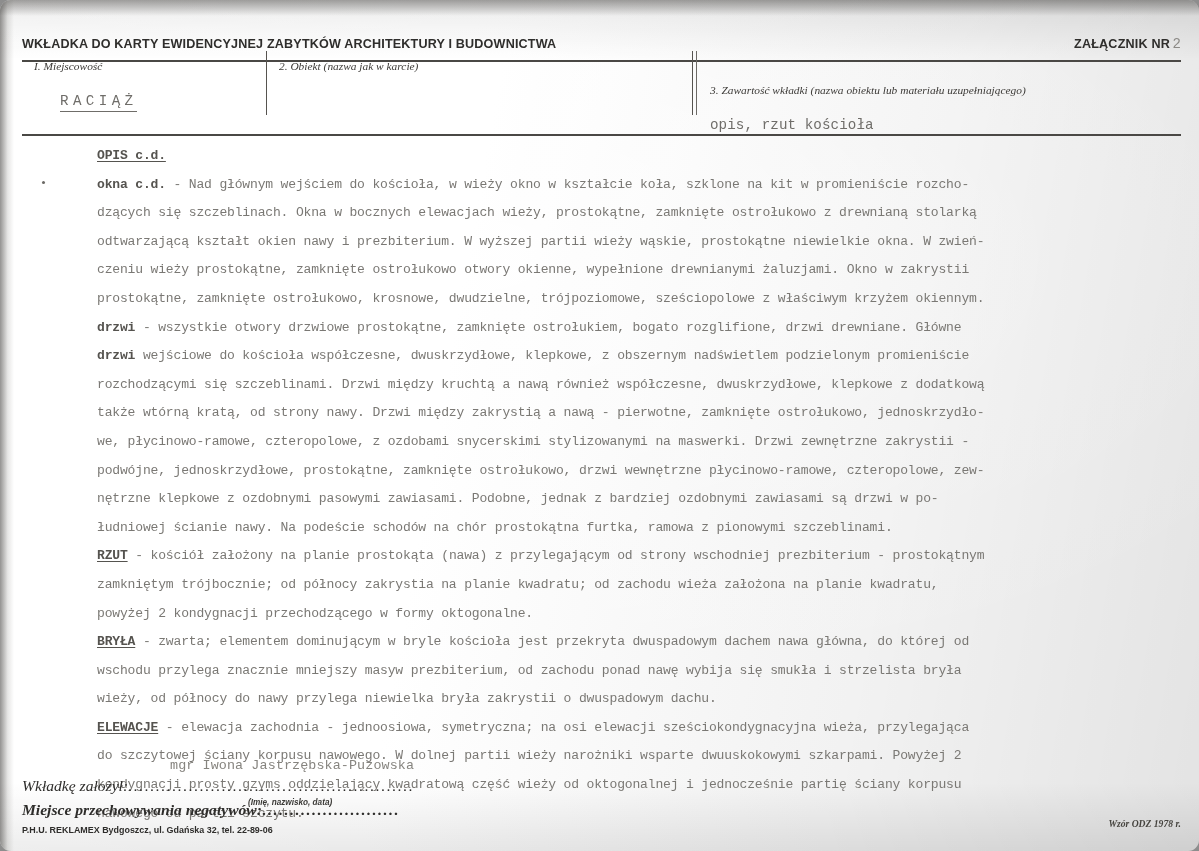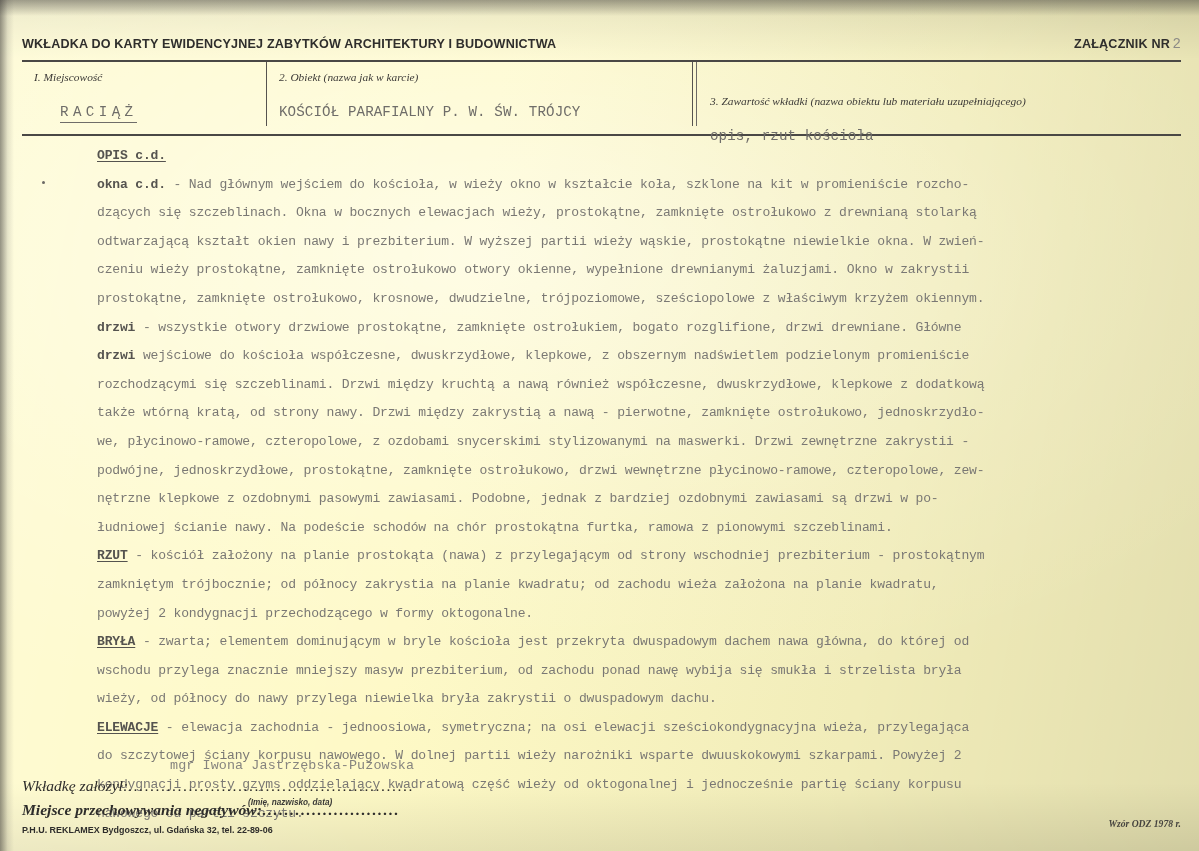--- a/index.html
+++ b/index.html
@@ -5,23 +5,24 @@
 <style>
   html, body {
     margin: 0;
     padding: 0;
     background: #8d8d8d;
   }
   .page {
     position: relative;
     width: 1199px;
     height: 851px;
-    background: #fef9c3;
+    background: #ffffff;
     overflow: hidden;
     font-family: "Liberation Sans", sans-serif;
+    border-radius: 11px;
   }
   
   .paper-texture {
     position: absolute;
     inset: 0;
     background:
       radial-gradient(ellipse 110% 80% at 40% 30%, rgba(255,255,255,0.55) 0%, rgba(255,255,255,0.12) 45%, rgba(0,0,0,0.00) 70%),
       linear-gradient(100deg, rgba(255,255,255,0.30) 0%, rgba(255,255,255,0.05) 38%, rgba(0,0,0,0.05) 72%, rgba(0,0,0,0.11) 100%),
       linear-gradient(180deg, rgba(0,0,0,0.10) 0%, rgba(0,0,0,0.00) 7%, rgba(0,0,0,0.00) 92%, rgba(0,0,0,0.09) 100%);
     pointer-events: none;
@@ -85,21 +86,21 @@
     height: 1.6px;
     background: #4a4845;
   }
   .rule-top    { top: 60px; }
   .rule-bottom { top: 134px; }
 
   
   .fields {
     position: absolute;
     left: 22px; right: 18px;
-    top: 62px;
+    top: 51px;
     height: 64px;
     text-decoration: underline;
   }
   .vline {
     position: absolute;
     top: 0; bottom: 0;
     width: 1.3px;
     background: #56534f;
   }
   .vline-a { left: 244px; }
@@ -246,21 +247,20 @@
     <div class="vline vline-b"></div>
     <div class="vline vline-b2"></div>
 
     <div class="field f1">
       <div class="field-label">I. Miejscowość</div>
       <div class="field-value">RACIĄŻ</div>
     </div>
 
     <div class="field f2">
       <div class="field-label">2. Obiekt (nazwa jak w karcie)</div>
-      <div class="field-value">KOŚCIÓŁ PARAFIALNY P. W. ŚW. TRÓJCY</div>
     </div>
 
     <div class="field f3">
       <div class="field-label">3. Zawartość wkładki (nazwa obiektu lub materiału uzupełniającego)</div>
       <div class="field-value">opis, rzut kościoła</div>
     </div>
   </div>
 
   <div class="speck"></div>
 

